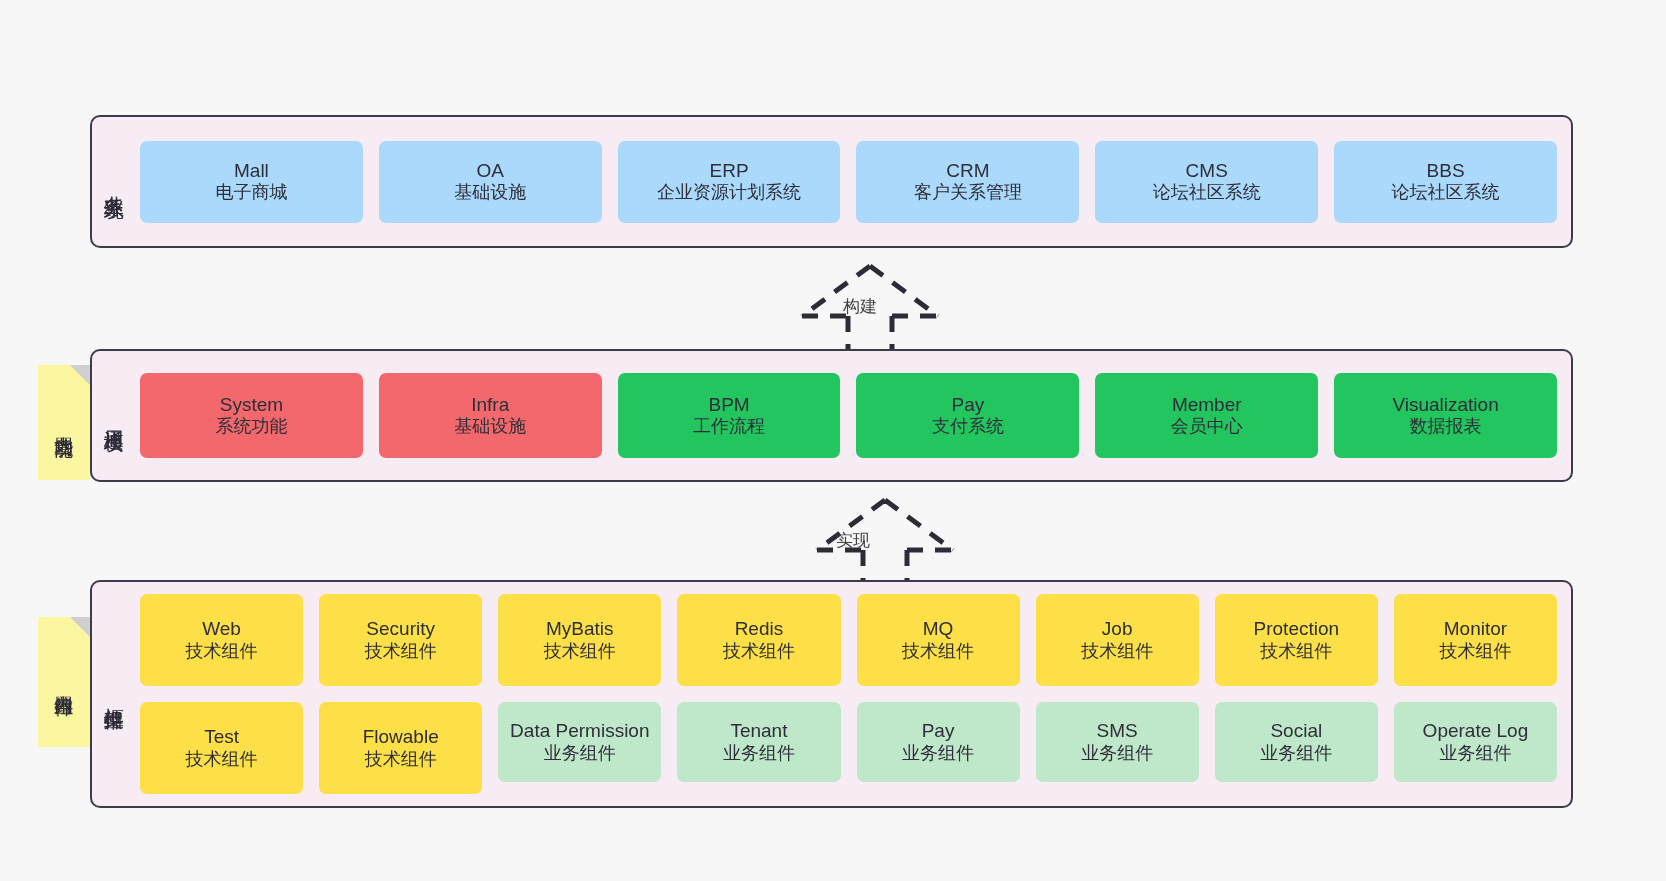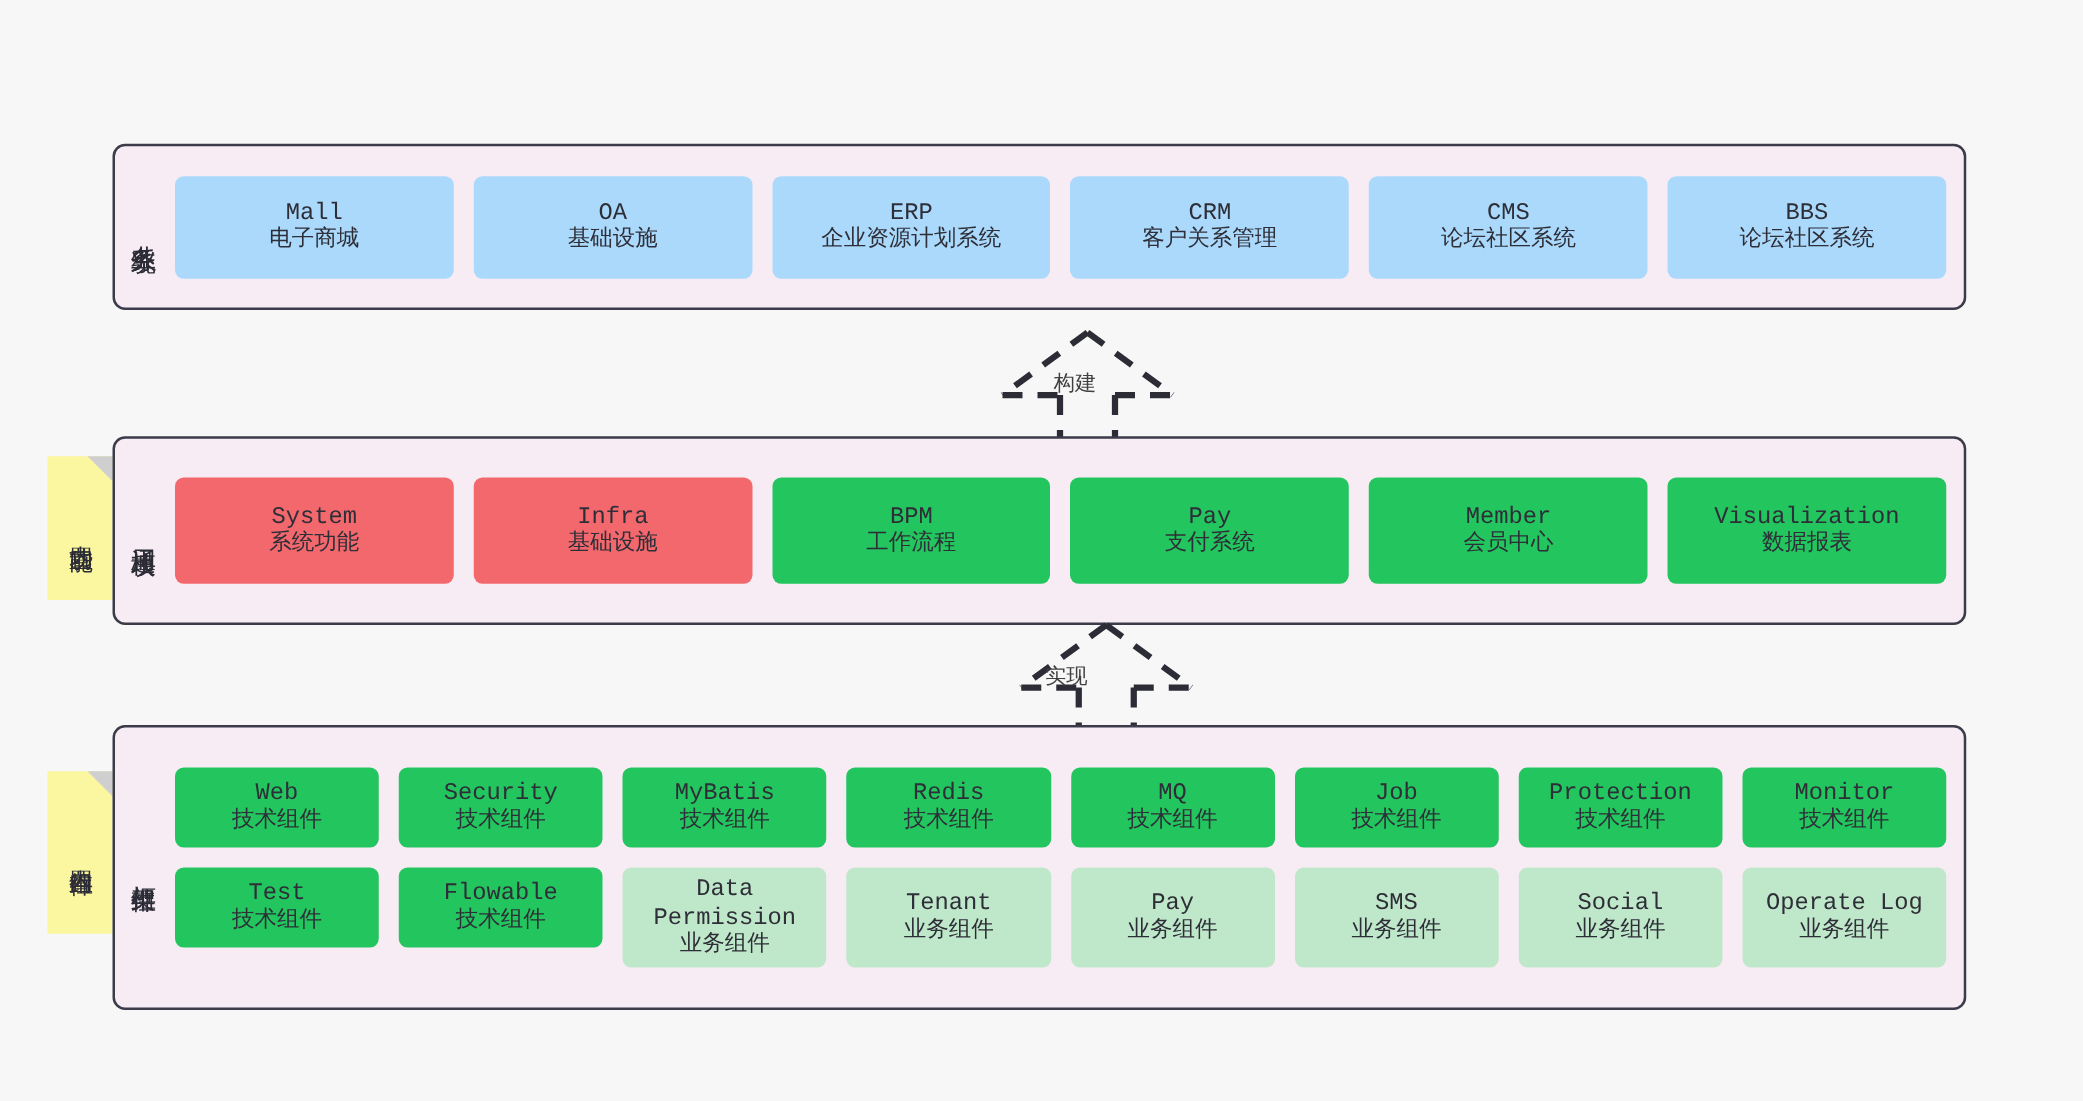--- a/index.html
+++ b/index.html
@@ -39,21 +39,20 @@
     text-orientation: upright;
     letter-spacing: 1px;
     user-select: none;
   }
   .layer-body {
     flex: 1 1 auto;
     display: flex;
     align-items: center;
     padding: 0 14px 0 4px;
     gap: 16px;
-    font-family: Liberation Mono, monospace;
   }
   .layer-body.two-rows {
     flex-direction: column;
     justify-content: center;
     gap: 16px;
     padding: 12px 14px 12px 4px;
   }
   .row {
     display: flex;
     width: 100%;
@@ -74,21 +73,21 @@
     line-height: 1.22;
     padding: 6px 4px;
     min-width: 0;
   }
   .card .l1 { font-size: 19px; }
   .card .l2 { font-size: 18px; }
 
   .card.blue      { background: #aad9fb; height: 82px; }
   .card.red       { background: #f2686c; height: 85px; }
   .card.pink      { background: #22c55e; height: 85px; }
-  .card.green     { background: #22c55e; height: 64px; }
+  .card.green     { background: #fde047; height: 92px; }
   .card.lgreen    { background: #bfe7c9; height: 80px; }
 
   
   .note {
     position: absolute;
     width: 52px;
     background: #fbf6a0;
     display: flex;
     align-items: center;
     justify-content: center;
@@ -164,21 +163,21 @@
       <path d="M80 8 L148 58 M80 8 L12 58" stroke="#2c2c36" stroke-width="5" fill="none" stroke-dasharray="16 12" stroke-linecap="butt"></path>
       <path d="M12 58 L58 58 M58 58 L58 98 M102 58 L148 58 M102 58 L102 98" stroke="#2c2c36" stroke-width="5" fill="none" stroke-dasharray="16 12" stroke-linecap="butt"></path>
       <path d="M58 96 L102 96" stroke="#2c2c36" stroke-width="5" fill="none" stroke-dasharray="16 12" stroke-linecap="butt"></path>
     </svg>
   </div>
   <div class="arrow-label" style="left:843px; top:295px;">构建</div>
 
   <div class="note" style="left:38px; top:365px; height:115px;">
     <span>内置功能</span>
   </div>
-  <div class="layer" style="left:90px; top:349px; width:1483px; height:151px;">
+  <div class="layer" style="left:90px; top:349px; width:1483px; height:133px;">
     <div class="layer-title">通用模块</div>
     <div class="layer-body">
 
       <div class="card red">
         <span class="l1">System</span>
         <span class="l2">系统功能</span>
       </div>
       <div class="card red">
         <span class="l1">Infra</span>
         <span class="l2">基础设施</span>

